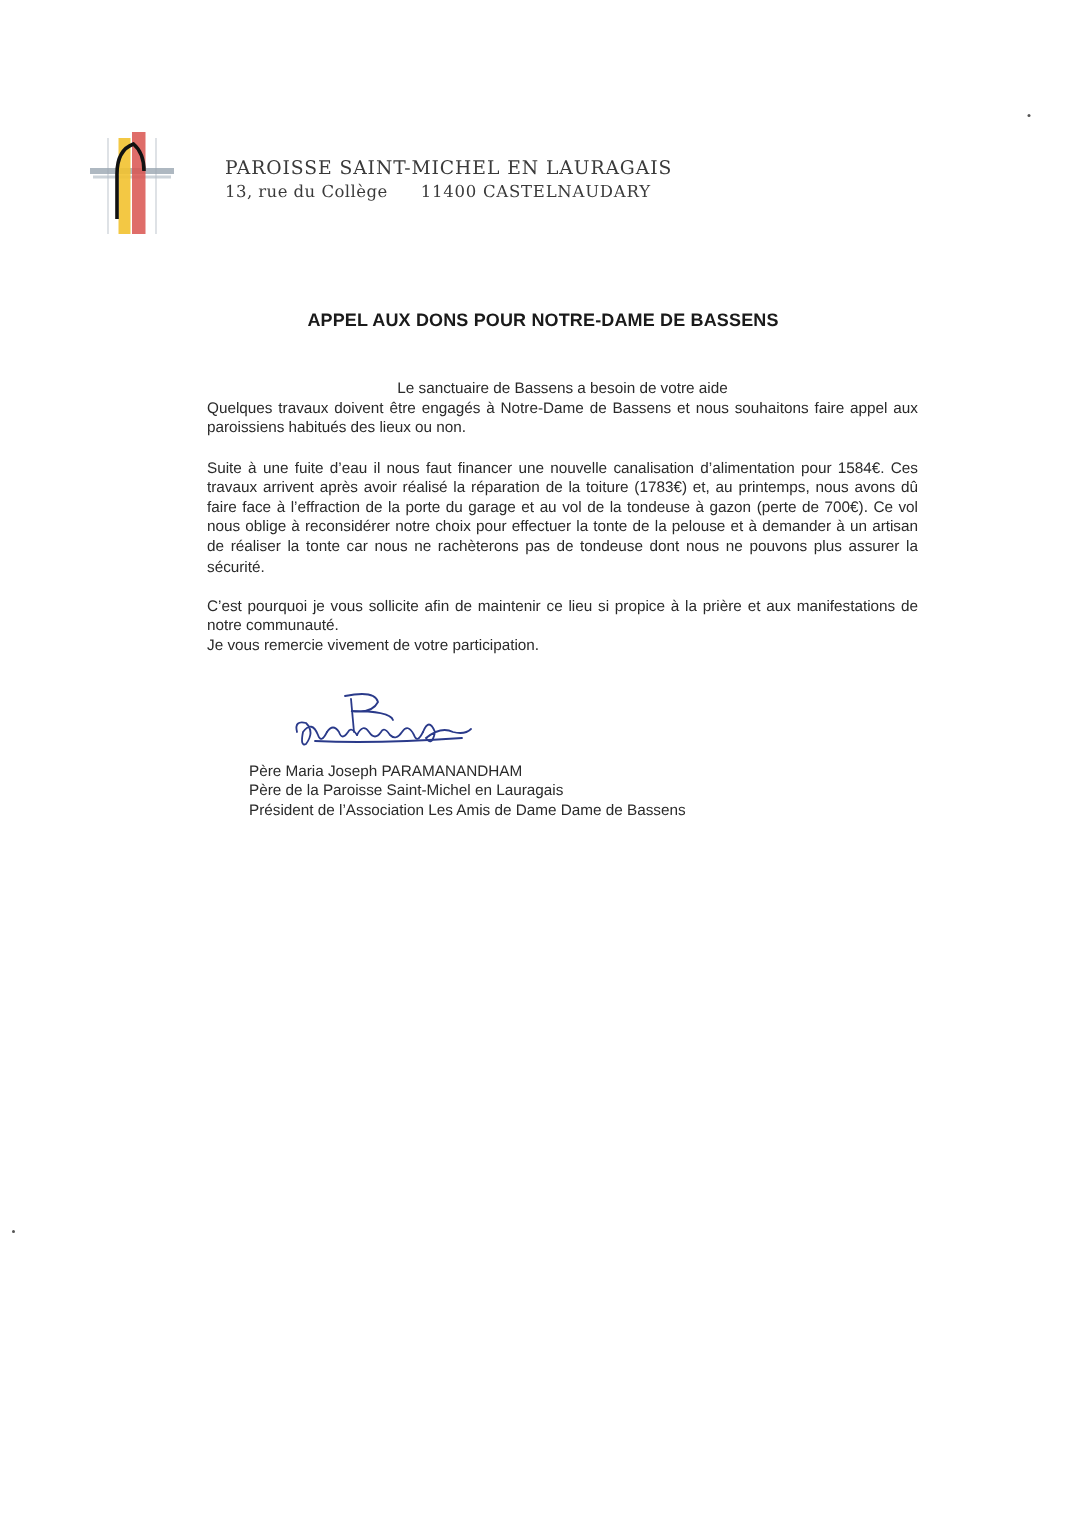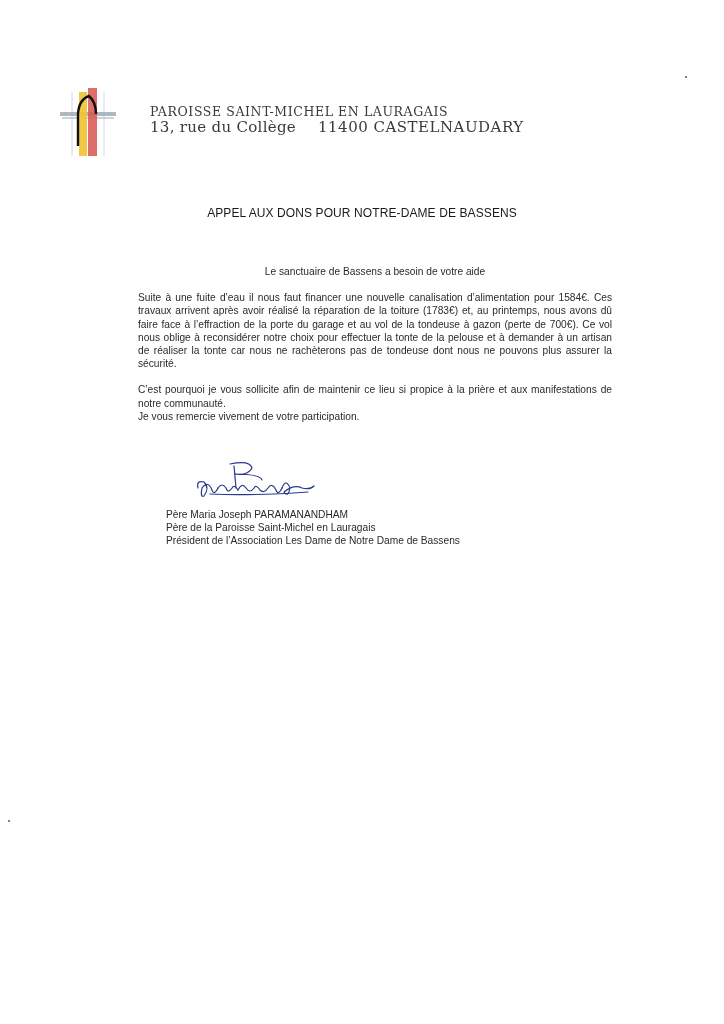--- a/index.html
+++ b/index.html
@@ -36,58 +36,57 @@
       font-family: "DejaVu Serif", "Liberation Serif", serif;
       color: #3a3a3a;
     }
     .lh-name {
       font-size: 12.5px;
       letter-spacing: 0.6px;
       line-height: 16px;
       white-space: nowrap;
     }
     .lh-address {
-      font-size: 15px;
+      font-size: 11px;
       letter-spacing: 0.3px;
       line-height: 15px;
       white-space: nowrap;
     }
     .lh-address .city {
       margin-left: 22px;
       letter-spacing: 0.5px;
     }
     
     .title {
       position: absolute;
       left: 0;
       width: 724px;
       top: 206px;
       text-align: center;
-      font-weight: normal;
+      font-weight: bold;
       font-size: 12px;
       letter-spacing: 0.1px;
       color: #1a1a1a;
     }
     
     .body {
       position: absolute;
       left: 138px;
       top: 253px;
       width: 474px;
       font-size: 10.2px;
       line-height: 13.2px;
       color: #2a2a2a;
     }
     .body p {
       margin: 0;
       text-align: justify;
     }
     .body .center {
       text-align: center;
-      margin-top: 12px;
     }
     .body .gap {
       height: 13px;
     }
     
     .signature {
       position: absolute;
       left: 190px;
       top: 458px;
       width: 130px;
@@ -137,20 +136,21 @@
     <div class="lh-name">PAROISSE SAINT-MICHEL EN LAURAGAIS</div>
     <div class="lh-address">
       <span>13, rue du Collège</span><span class="city">11400 CASTELNAUDARY</span>
     </div>
   </div>
 
   <div class="title">APPEL AUX DONS POUR NOTRE-DAME DE BASSENS</div>
 
   <div class="body">
     <p class="center">Le sanctuaire de Bassens a besoin de votre aide</p>
+    <p>Quelques travaux doivent être engagés à Notre-Dame de Bassens et nous souhaitons faire appel aux paroissiens habitués des lieux ou non.</p>
     <div class="gap"></div>
     <p>Suite à une fuite d’eau il nous faut financer une nouvelle canalisation d’alimentation pour 1584€. Ces travaux arrivent après avoir réalisé la réparation de la toiture (1783€) et, au printemps, nous avons dû faire face à l’effraction de la porte du garage et au vol de la tondeuse à gazon (perte de 700€). Ce vol nous oblige à reconsidérer notre choix pour effectuer la tonte de la pelouse et à demander à un artisan de réaliser la tonte car nous ne rachèterons pas de tondeuse dont nous ne pouvons plus assurer la sécurité.</p>
     <div class="gap"></div>
     <p>C’est pourquoi je vous sollicite afin de maintenir ce lieu si propice à la prière et aux manifestations de notre communauté.</p>
     <p>Je vous remercie vivement de votre participation.</p>
   </div>
 
   <div class="signature">
     <svg width="130" height="52" viewBox="0 0 130 52">
       <g fill="none" stroke="#2a3a8a" stroke-width="1.2" stroke-linecap="round">
@@ -161,18 +161,18 @@
         <path d="M48 32 Q52 24 56 30 Q60 36 64 30 Q66 26 70 32 Q74 36 78 30 Q82 24 86 32 Q88 38 92 30"></path>
         <path d="M92 30 Q96 20 100 30 Q98 40 94 34 Q104 26 112 30 Q120 32 124 28"></path>
         <path d="M20 36 Q60 38 118 34"></path>
       </g>
     </svg>
   </div>
 
   <div class="sig-block">
     <div>Père Maria Joseph PARAMANANDHAM</div>
     <div>Père de la Paroisse Saint-Michel en Lauragais</div>
-    <div>Président de l’Association Les Dame de Notre Dame de Bassens</div>
+    <div>Président de l’Association Les Amis de Dame Dame de Bassens</div>
   </div>
 
   <div class="speck" style="left:685px; top:76px;"></div>
   <div class="speck" style="left:8px; top:820px;"></div>
 </div>
 
 </body></html>

